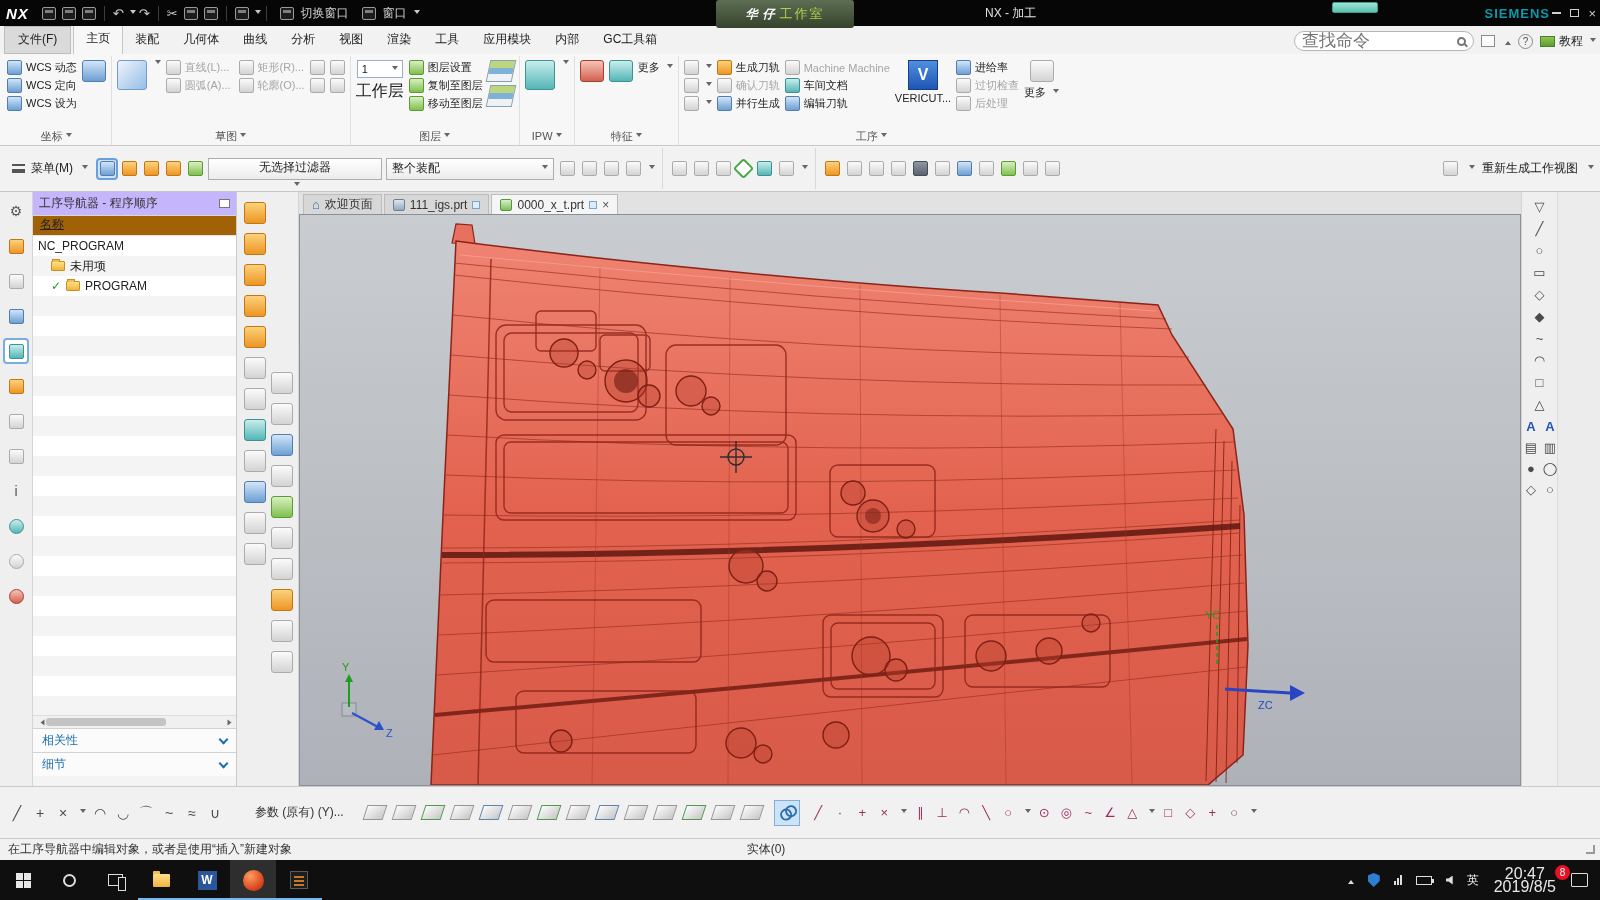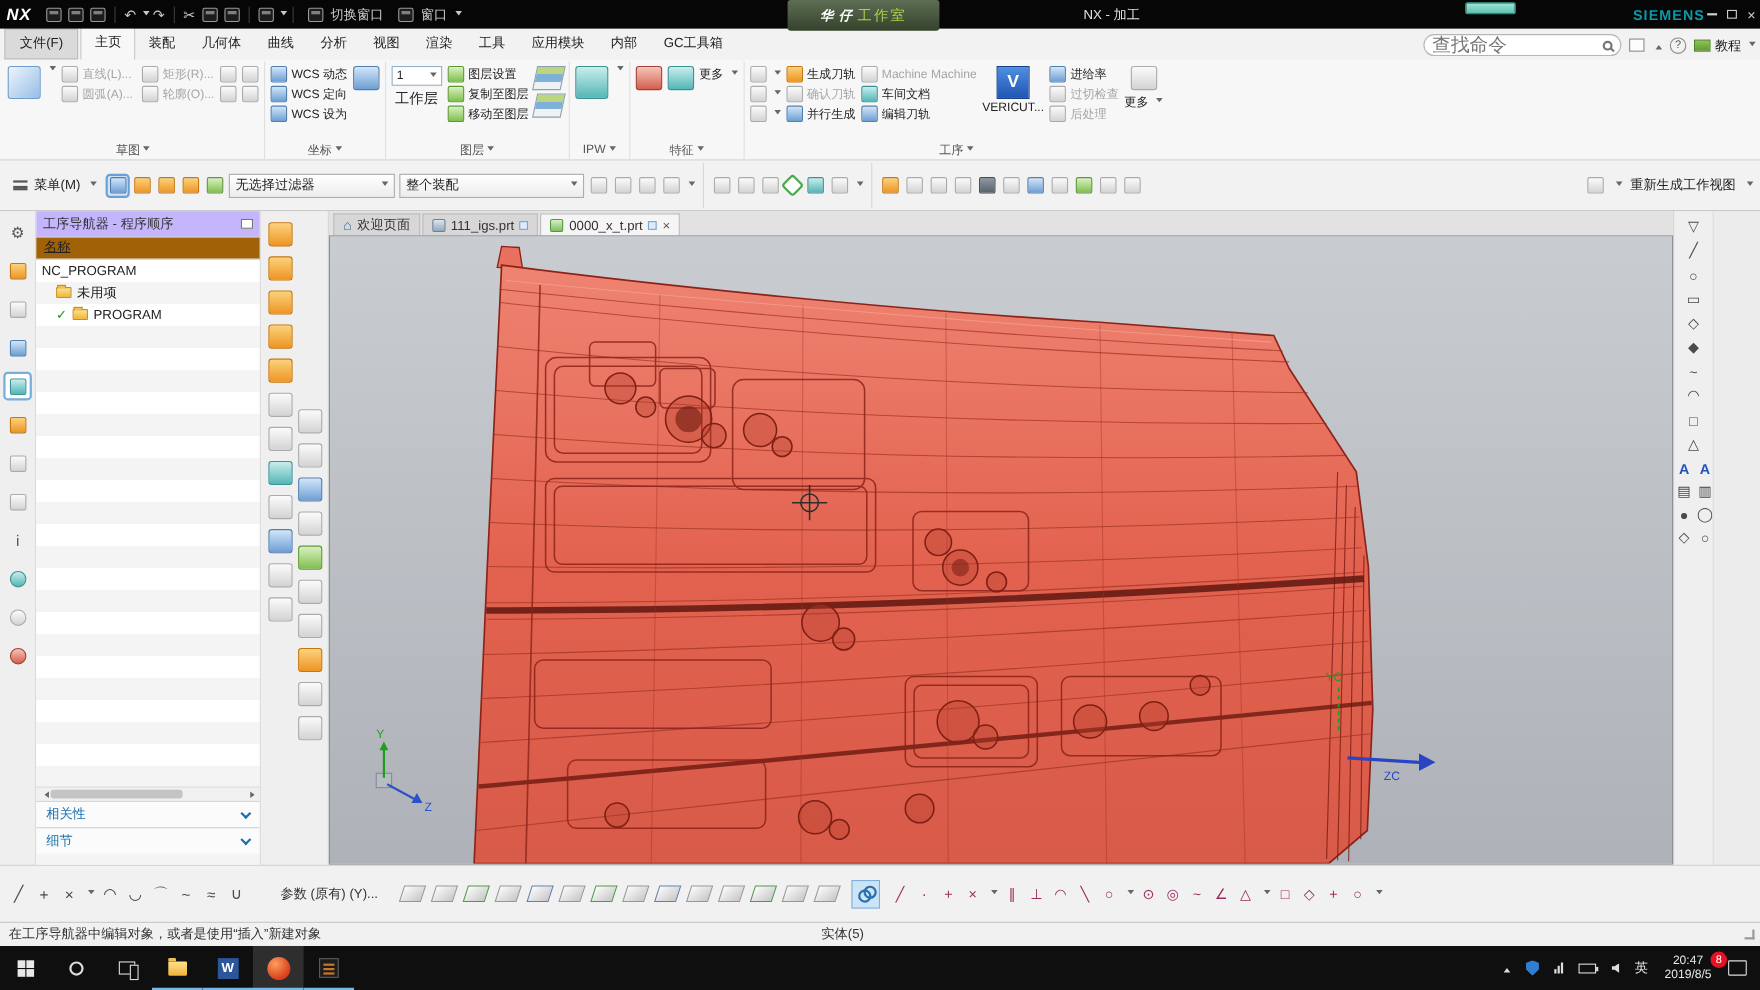--- a/index.html
+++ b/index.html
@@ -149,21 +149,21 @@
 .app2{width:18px;height:18px;background:#1d1d1d;border:1px solid #5a5a5a;position:relative;}
 .app2::after{content:"";position:absolute;left:3px;right:3px;top:4px;height:2px;background:#c8762a;box-shadow:0 4px 0 #c8762a,0 8px 0 #c8762a;}
 .tright{margin-left:auto;display:flex;align-items:center;height:40px;}
 .tr-item{padding:0 7px;height:40px;display:flex;align-items:center;justify-content:center;}
 .shield{width:12px;height:14px;background:#2e7fd4;clip-path:polygon(50% 0,100% 18%,100% 58%,50% 100%,0 58%,0 18%);}
 .netbars{display:flex;align-items:flex-end;gap:1px;}
 .netbars i{width:2px;background:#ddd;display:block;}
 .bat{width:16px;height:9px;border:1px solid #ddd;position:relative;}
 .bat::after{content:"";position:absolute;right:-3px;top:2px;width:2px;height:4px;background:#ddd;}
 .spk{width:7px;height:9px;background:#ddd;clip-path:polygon(0 32%,40% 32%,100% 0,100% 100%,40% 68%,0 68%);}
-.clock{font-size:11px;text-align:center;line-height:13px;padding:0 8px;}
+.clock{font-size:16px;text-align:center;line-height:13px;padding:0 8px;}
 .notif{width:17px;height:14px;border:1px solid #ddd;border-radius:1px;position:relative;}
 .badge8{position:absolute;top:5px;right:30px;background:#e81123;color:#fff;border-radius:50%;width:15px;height:15px;font-size:10px;display:flex;align-items:center;justify-content:center;}
 </style>
 </head>
 <body>
 
 <div class="titlebar">
   <span class="nx-logo">NX</span>
   <span class="tbi"></span>
   <span class="tbi"></span>
@@ -229,20 +229,44 @@
       <span>教程</span>
       <span class="caret"></span>
     </span>
   </span>
 </div>
 
 <div class="ribbon">
 
   <div class="rgroup">
     <div class="rg-body">
+      <div class="rcol">
+        <span class="rrow">
+            <span class="smico g-blue"></span>
+            <span>WCS 动态</span>
+          </span>
+        <span class="rrow">
+            <span class="smico g-blue"></span>
+            <span>WCS 定向</span>
+          </span>
+        <span class="rrow">
+            <span class="smico g-blue"></span>
+            <span>WCS 设为</span>
+          </span>
+      </div>
+      <span class="midico g-blue"></span>
+    </div>
+    <div class="rg-label">
+        <span>坐标</span>
+        <span class="caret"></span>
+      </div>
+  </div>
+
+  <div class="rgroup">
+    <div class="rg-body">
       <span class="bigico g-sketch"></span>
       <span class="caret"></span>
       <div class="sk-grid">
         <span class="rrow dis">
             <span class="smico g-gray"></span>
             <span>直线(L)...</span>
           </span>
         <span class="rrow dis">
             <span class="smico g-gray"></span>
             <span>矩形(R)...</span>
@@ -260,56 +284,32 @@
         <span class="smico g-gray"></span>
         <span class="smico g-gray"></span>
       </div>
       <div class="rcol">
         <span class="smico g-gray"></span>
         <span class="smico g-gray"></span>
       </div>
     </div>
     <div class="rg-label">
         <span>草图</span>
-        <span class="caret"></span>
-      </div>
-  </div>
-
-  <div class="rgroup">
-    <div class="rg-body">
-      <div class="rcol">
-        <span class="rrow">
-            <span class="smico g-blue"></span>
-            <span>WCS 动态</span>
-          </span>
-        <span class="rrow">
-            <span class="smico g-blue"></span>
-            <span>WCS 定向</span>
-          </span>
-        <span class="rrow">
-            <span class="smico g-blue"></span>
-            <span>WCS 设为</span>
-          </span>
-      </div>
-      <span class="midico g-blue"></span>
-    </div>
-    <div class="rg-label">
-        <span>坐标</span>
         <span class="caret"></span>
       </div>
   </div>
 
   <div class="rgroup">
     <div class="rg-body">
       <div class="rcol" style="align-items:center;">
         <span class="layer-input">
             <span>1</span>
             <span class="caret"></span>
           </span>
-        <span style="font-size:13px;text-align:right;">工作层</span>
+        <span style="font-size:16px;text-align:right;">工作层</span>
       </div>
       <div class="rcol">
         <span class="rrow">
             <span class="smico g-green"></span>
             <span>图层设置</span>
           </span>
         <span class="rrow">
             <span class="smico g-green"></span>
             <span>复制至图层</span>
           </span>
@@ -447,21 +447,21 @@
     </span>
   <span class="ic18">
       <span class="smico g-orange"></span>
     </span>
   <span class="ic18">
       <span class="smico g-orange"></span>
     </span>
   <span class="ic18">
       <span class="smico g-green"></span>
     </span>
-  <span class="dd" style="width:151px;">
+  <span class="dd" style="width:174px;flex-direction:column;">
       <span>无选择过滤器</span>
       <span class="caret"></span>
     </span>
   <span class="dd" style="width:168px;">
       <span>整个装配</span>
       <span class="caret"></span>
     </span>
   <span class="ic18">
       <span class="smico g-gray"></span>
     </span>
@@ -855,21 +855,21 @@
   <span class="caret"></span>
   <span class="mg">□</span>
   <span class="mg">◇</span>
   <span class="mg">+</span>
   <span class="mg">○</span>
   <span class="caret"></span>
 </div>
 
 <div class="sbar">
   <span>在工序导航器中编辑对象，或者是使用“插入”新建对象</span>
-  <span class="entity">实体(5)</span>
+  <span class="entity">实体(0)</span>
   <span class="rz"></span>
 </div>
 
 <div class="task">
   <span class="titem">
       <span class="winlogo">
         <span></span>
         <span></span>
         <span></span>
         <span></span>

